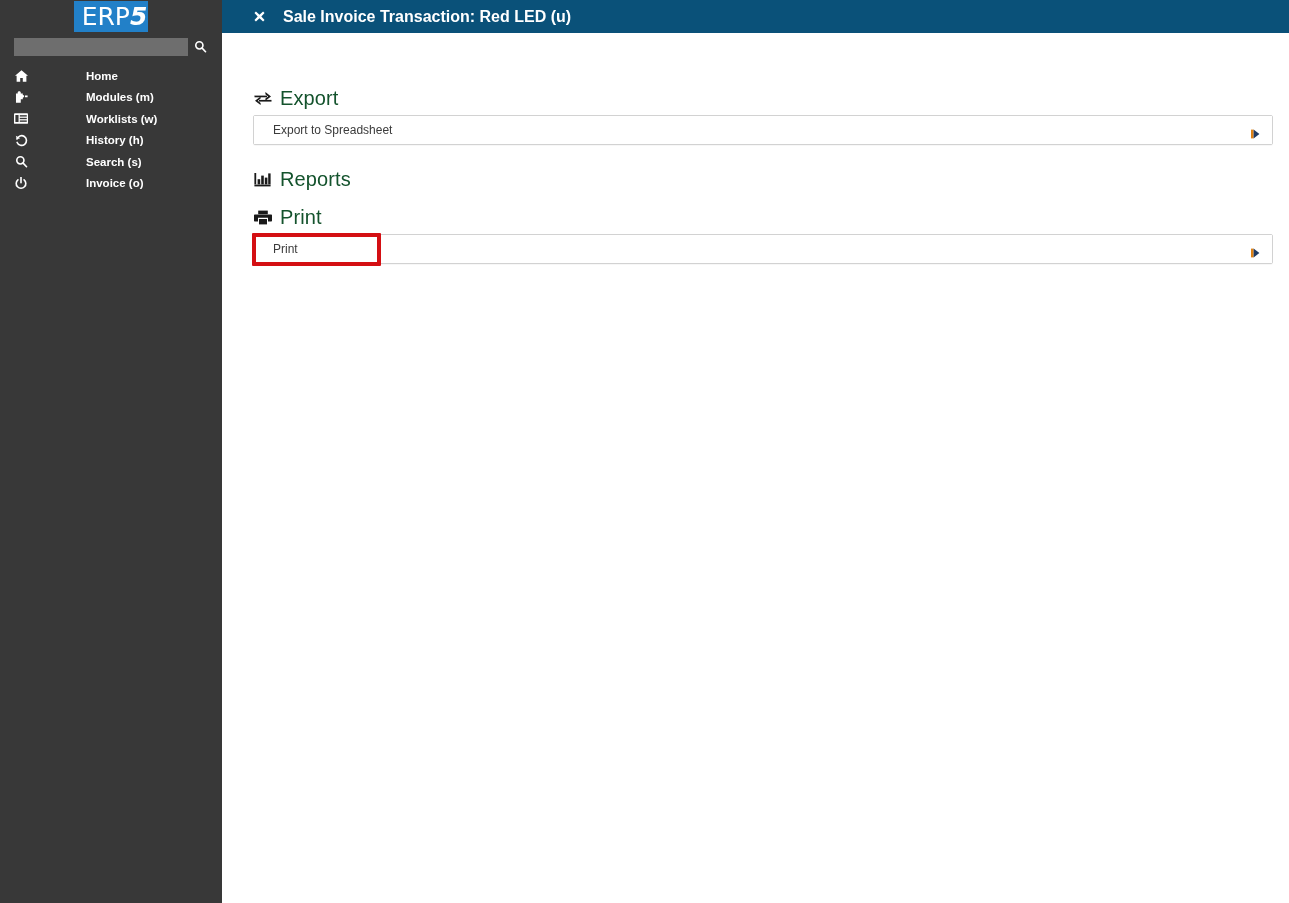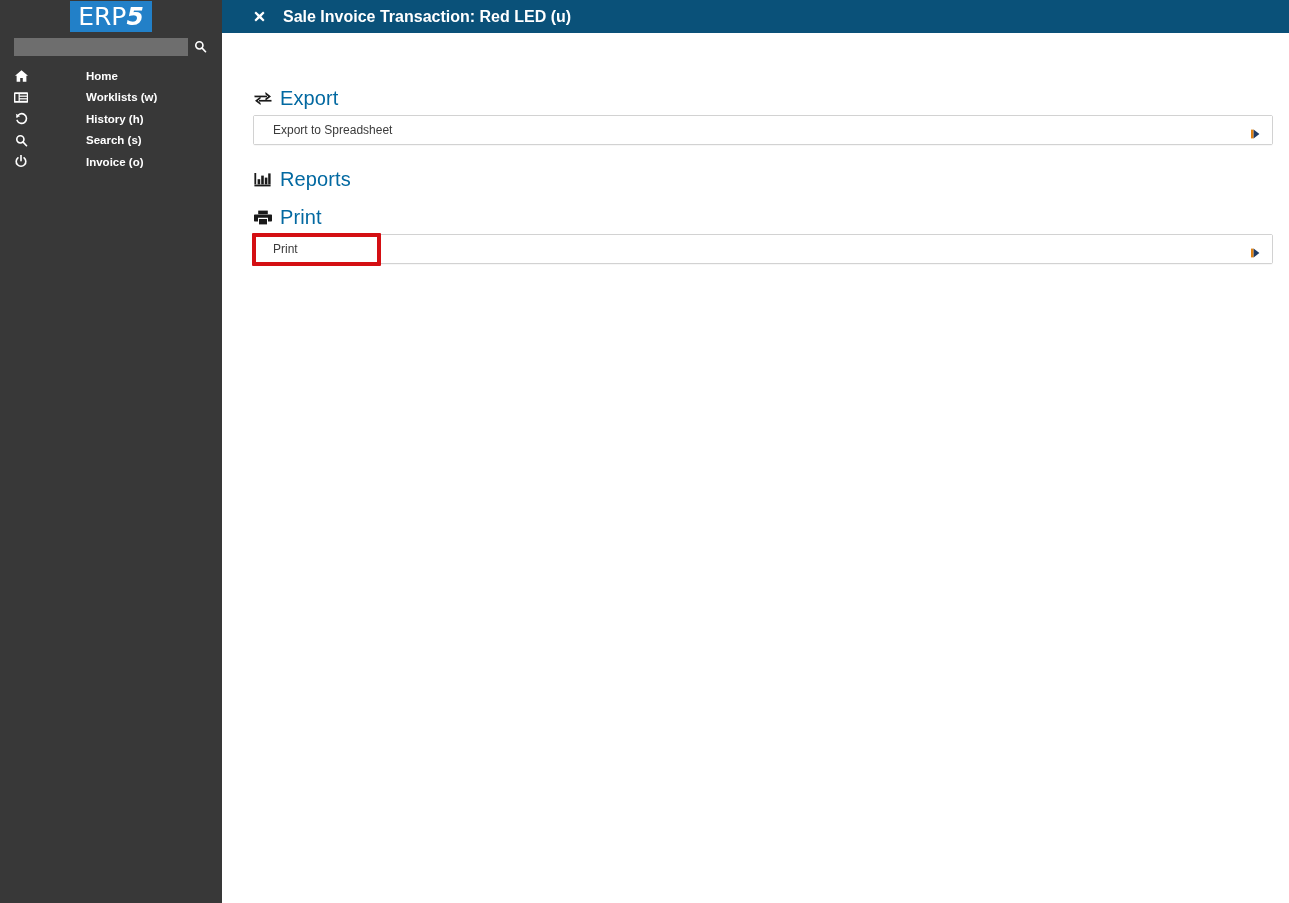--- a/index.html
+++ b/index.html
@@ -37,21 +37,21 @@
     justify-content: center;
     padding-top: 1px;
   }
   .logo {
     background: #2280c8;
     color: #ffffff;
     font-size: 25px;
     line-height: 31px;
     font-weight: 400;
     letter-spacing: 0px;
-    padding: 0 8px 0 8px;
+    padding: 0 1px 0 8px;
     font-family: "DejaVu Sans", sans-serif;
     user-select: none;
   }
   .logo .five { font-weight: 700; font-style: italic; }
 
   .search-row {
     display: flex;
     align-items: center;
     padding: 3px 0 2px 14px;
     height: 24px;
@@ -150,21 +150,21 @@
     background: #ffffff;
     overflow: hidden;
   }
   .inner {
     padding: 54px 16px 0 31px;
   }
 
   .section-head {
     display: flex;
     align-items: center;
-    color: #0369a1;
+    color: #14532d;
     font-size: 20px;
     font-weight: 400;
     line-height: 22px;
     font-family: "Liberation Sans", sans-serif;
     margin: 0;
   }
   .section-head .sec-icon {
     width: 19px;
     height: 19px;
     margin-right: 8px;
@@ -251,20 +251,29 @@
 
       <div class="nav-item">
         <span class="nav-icon">
           <svg width="13" height="12" viewBox="0 0 16 14" fill="#ffffff">
             <path d="M8 0 L16 6.6 L14 6.6 L14 14 L9.6 14 L9.6 9.4 L6.4 9.4 L6.4 14 L2 14 L2 6.6 L0 6.6 Z"></path>
           </svg>
         </span>
         <span class="nav-label">Home</span>
       </div>
 
+      <div class="nav-item">
+        <span class="nav-icon">
+          <svg width="13" height="12" viewBox="0 0 16 14" fill="#ffffff">
+            <path d="M5.2 0 C6.4 0 7.1 0.8 7.1 1.7 L7.1 2.6 L9.6 2.6 L9.6 4.6 C10.4 4.6 11.2 5.2 11.2 6.2 C11.2 7.2 10.4 7.8 9.6 7.8 L9.6 9.8 L7.1 9.8 L7.1 14 L1.2 14 L1.2 2.6 L3.3 2.6 L3.3 1.7 C3.3 0.8 4 0 5.2 0 Z"></path>
+            <rect x="12.2" y="5.1" width="3.3" height="2.2"></rect>
+          </svg>
+        </span>
+        <span class="nav-label">Modules (m)</span>
+      </div>
 
       <div class="nav-item">
         <span class="nav-icon">
           <svg width="14" height="11" viewBox="0 0 16 12" fill="#ffffff">
             <rect x="0" y="0" width="16" height="12" rx="1"></rect>
             <rect x="1.6" y="2" width="3.6" height="8" fill="#383838"></rect>
             <rect x="6.6" y="2.2" width="8" height="1.6" fill="#383838"></rect>
             <rect x="6.6" y="5.2" width="8" height="1.6" fill="#383838"></rect>
             <rect x="6.6" y="8.2" width="8" height="1.6" fill="#383838"></rect>
           </svg>

